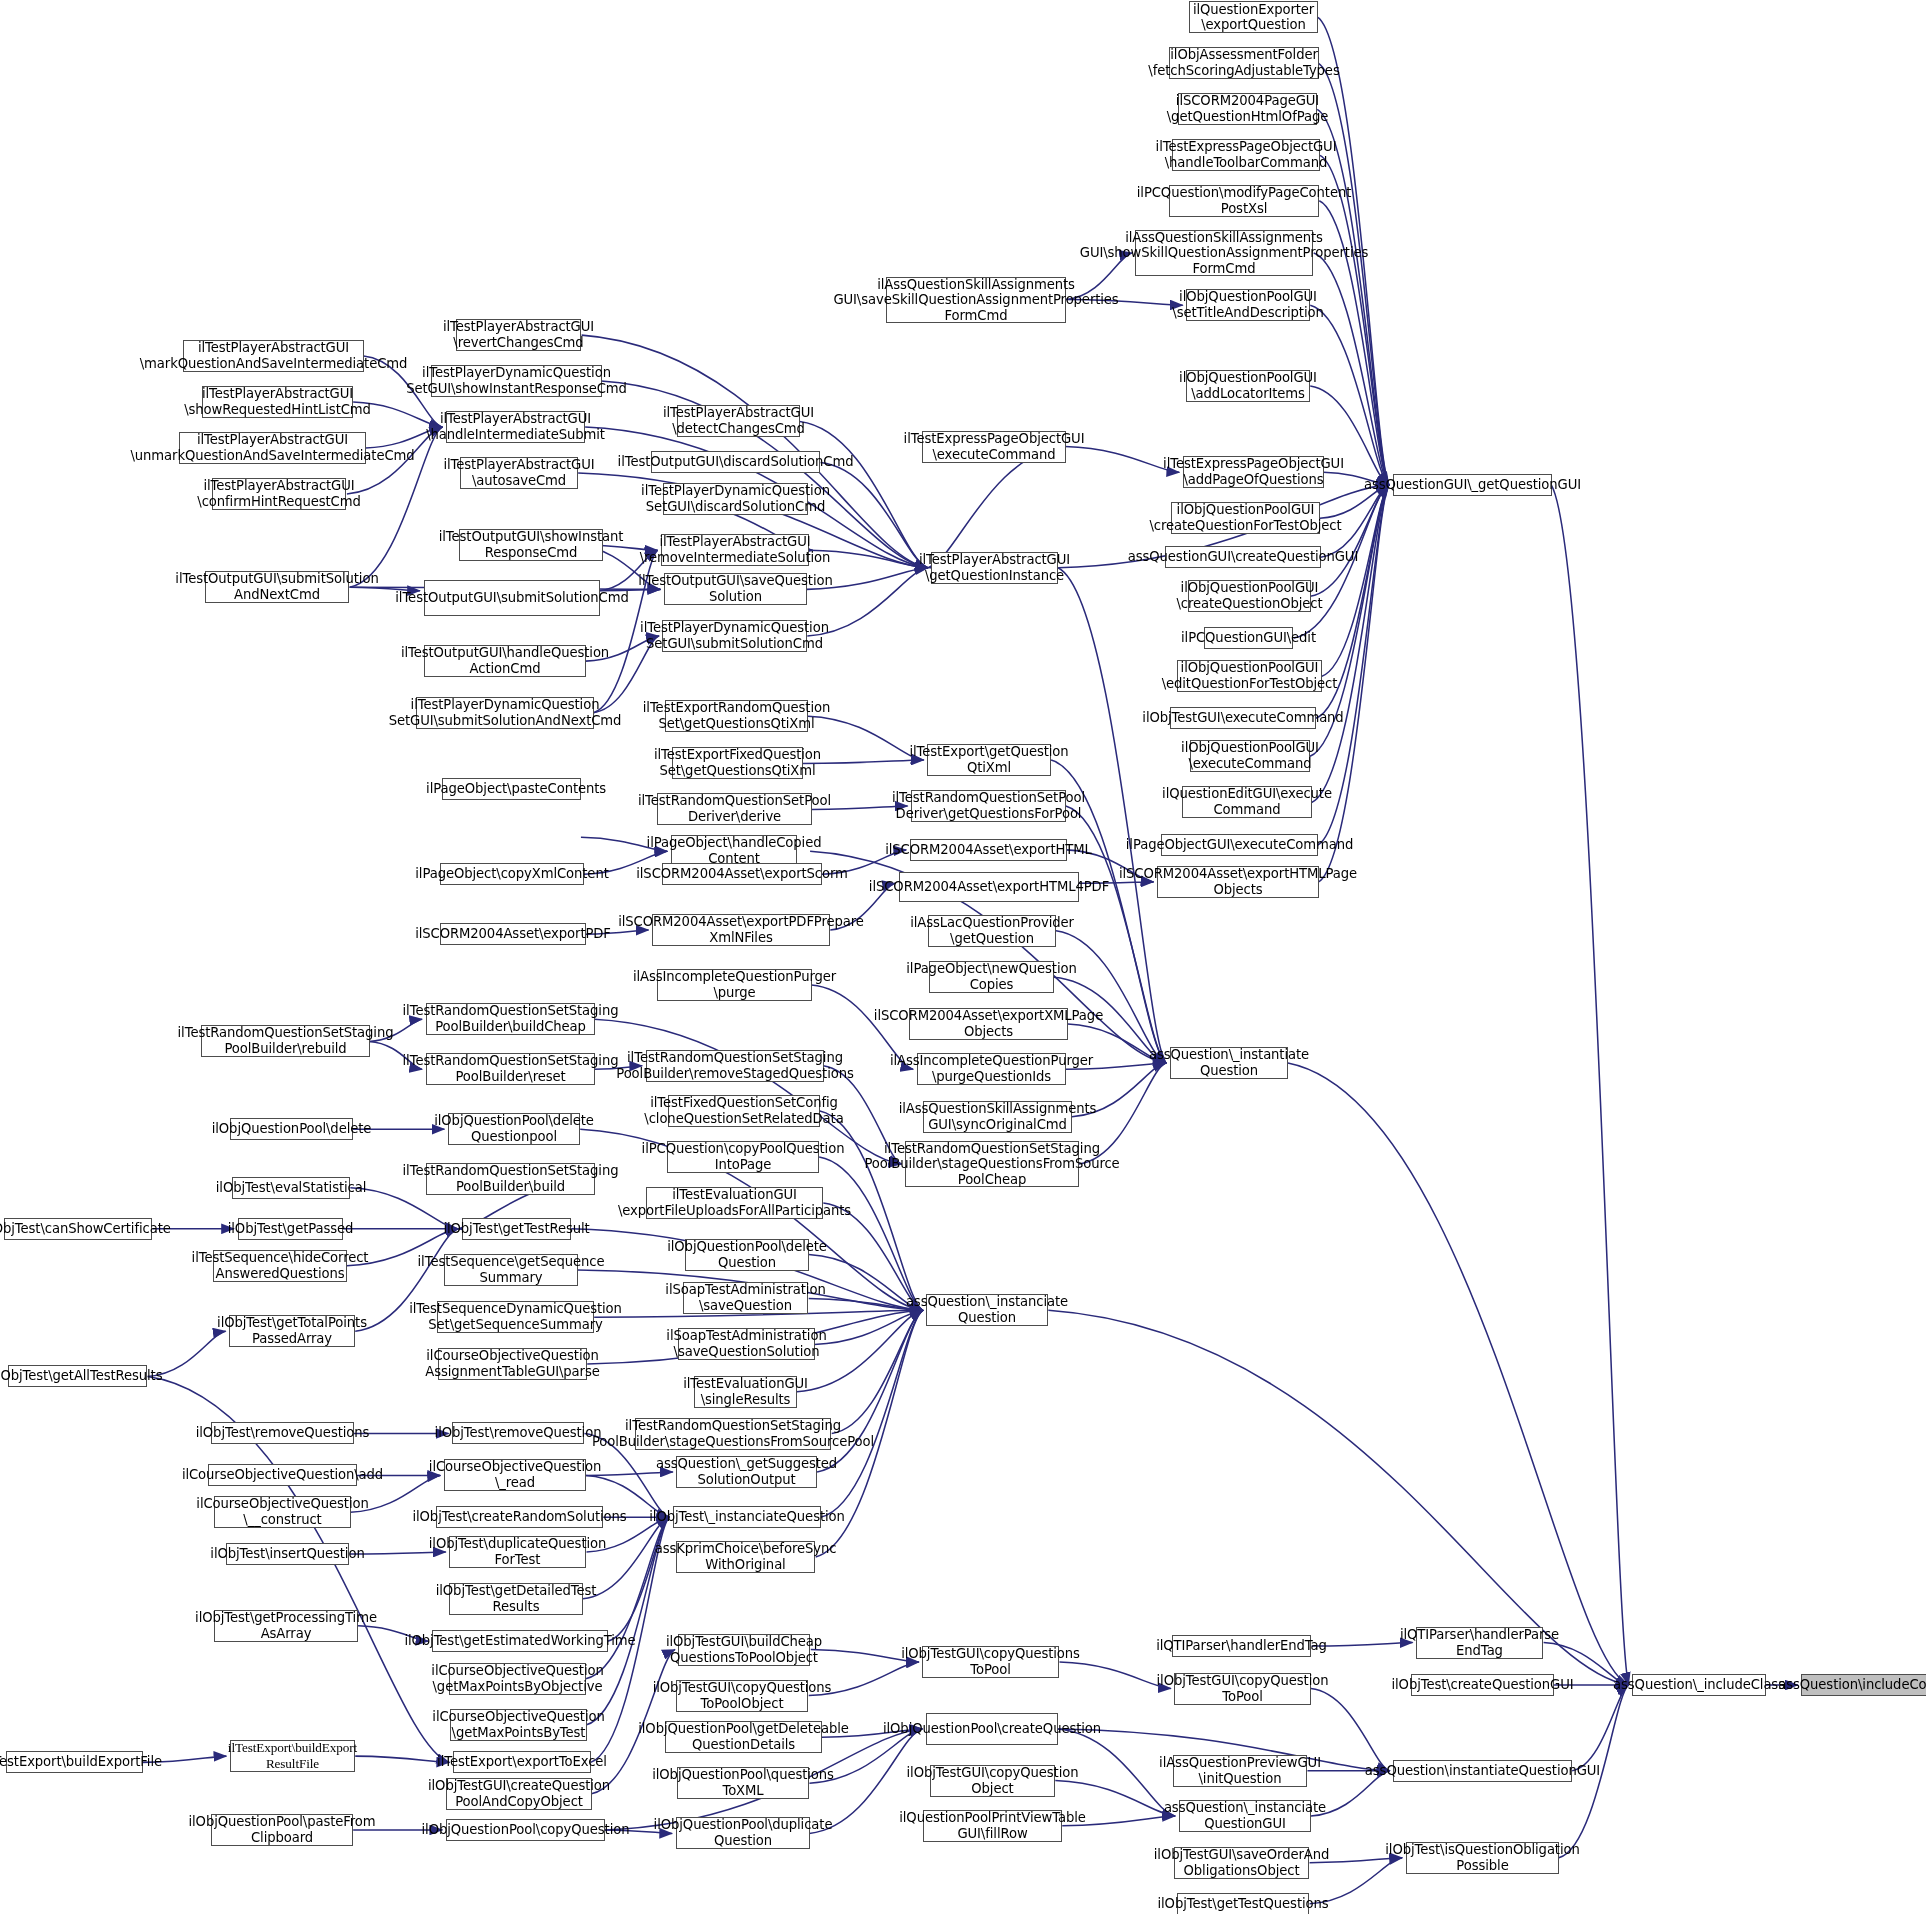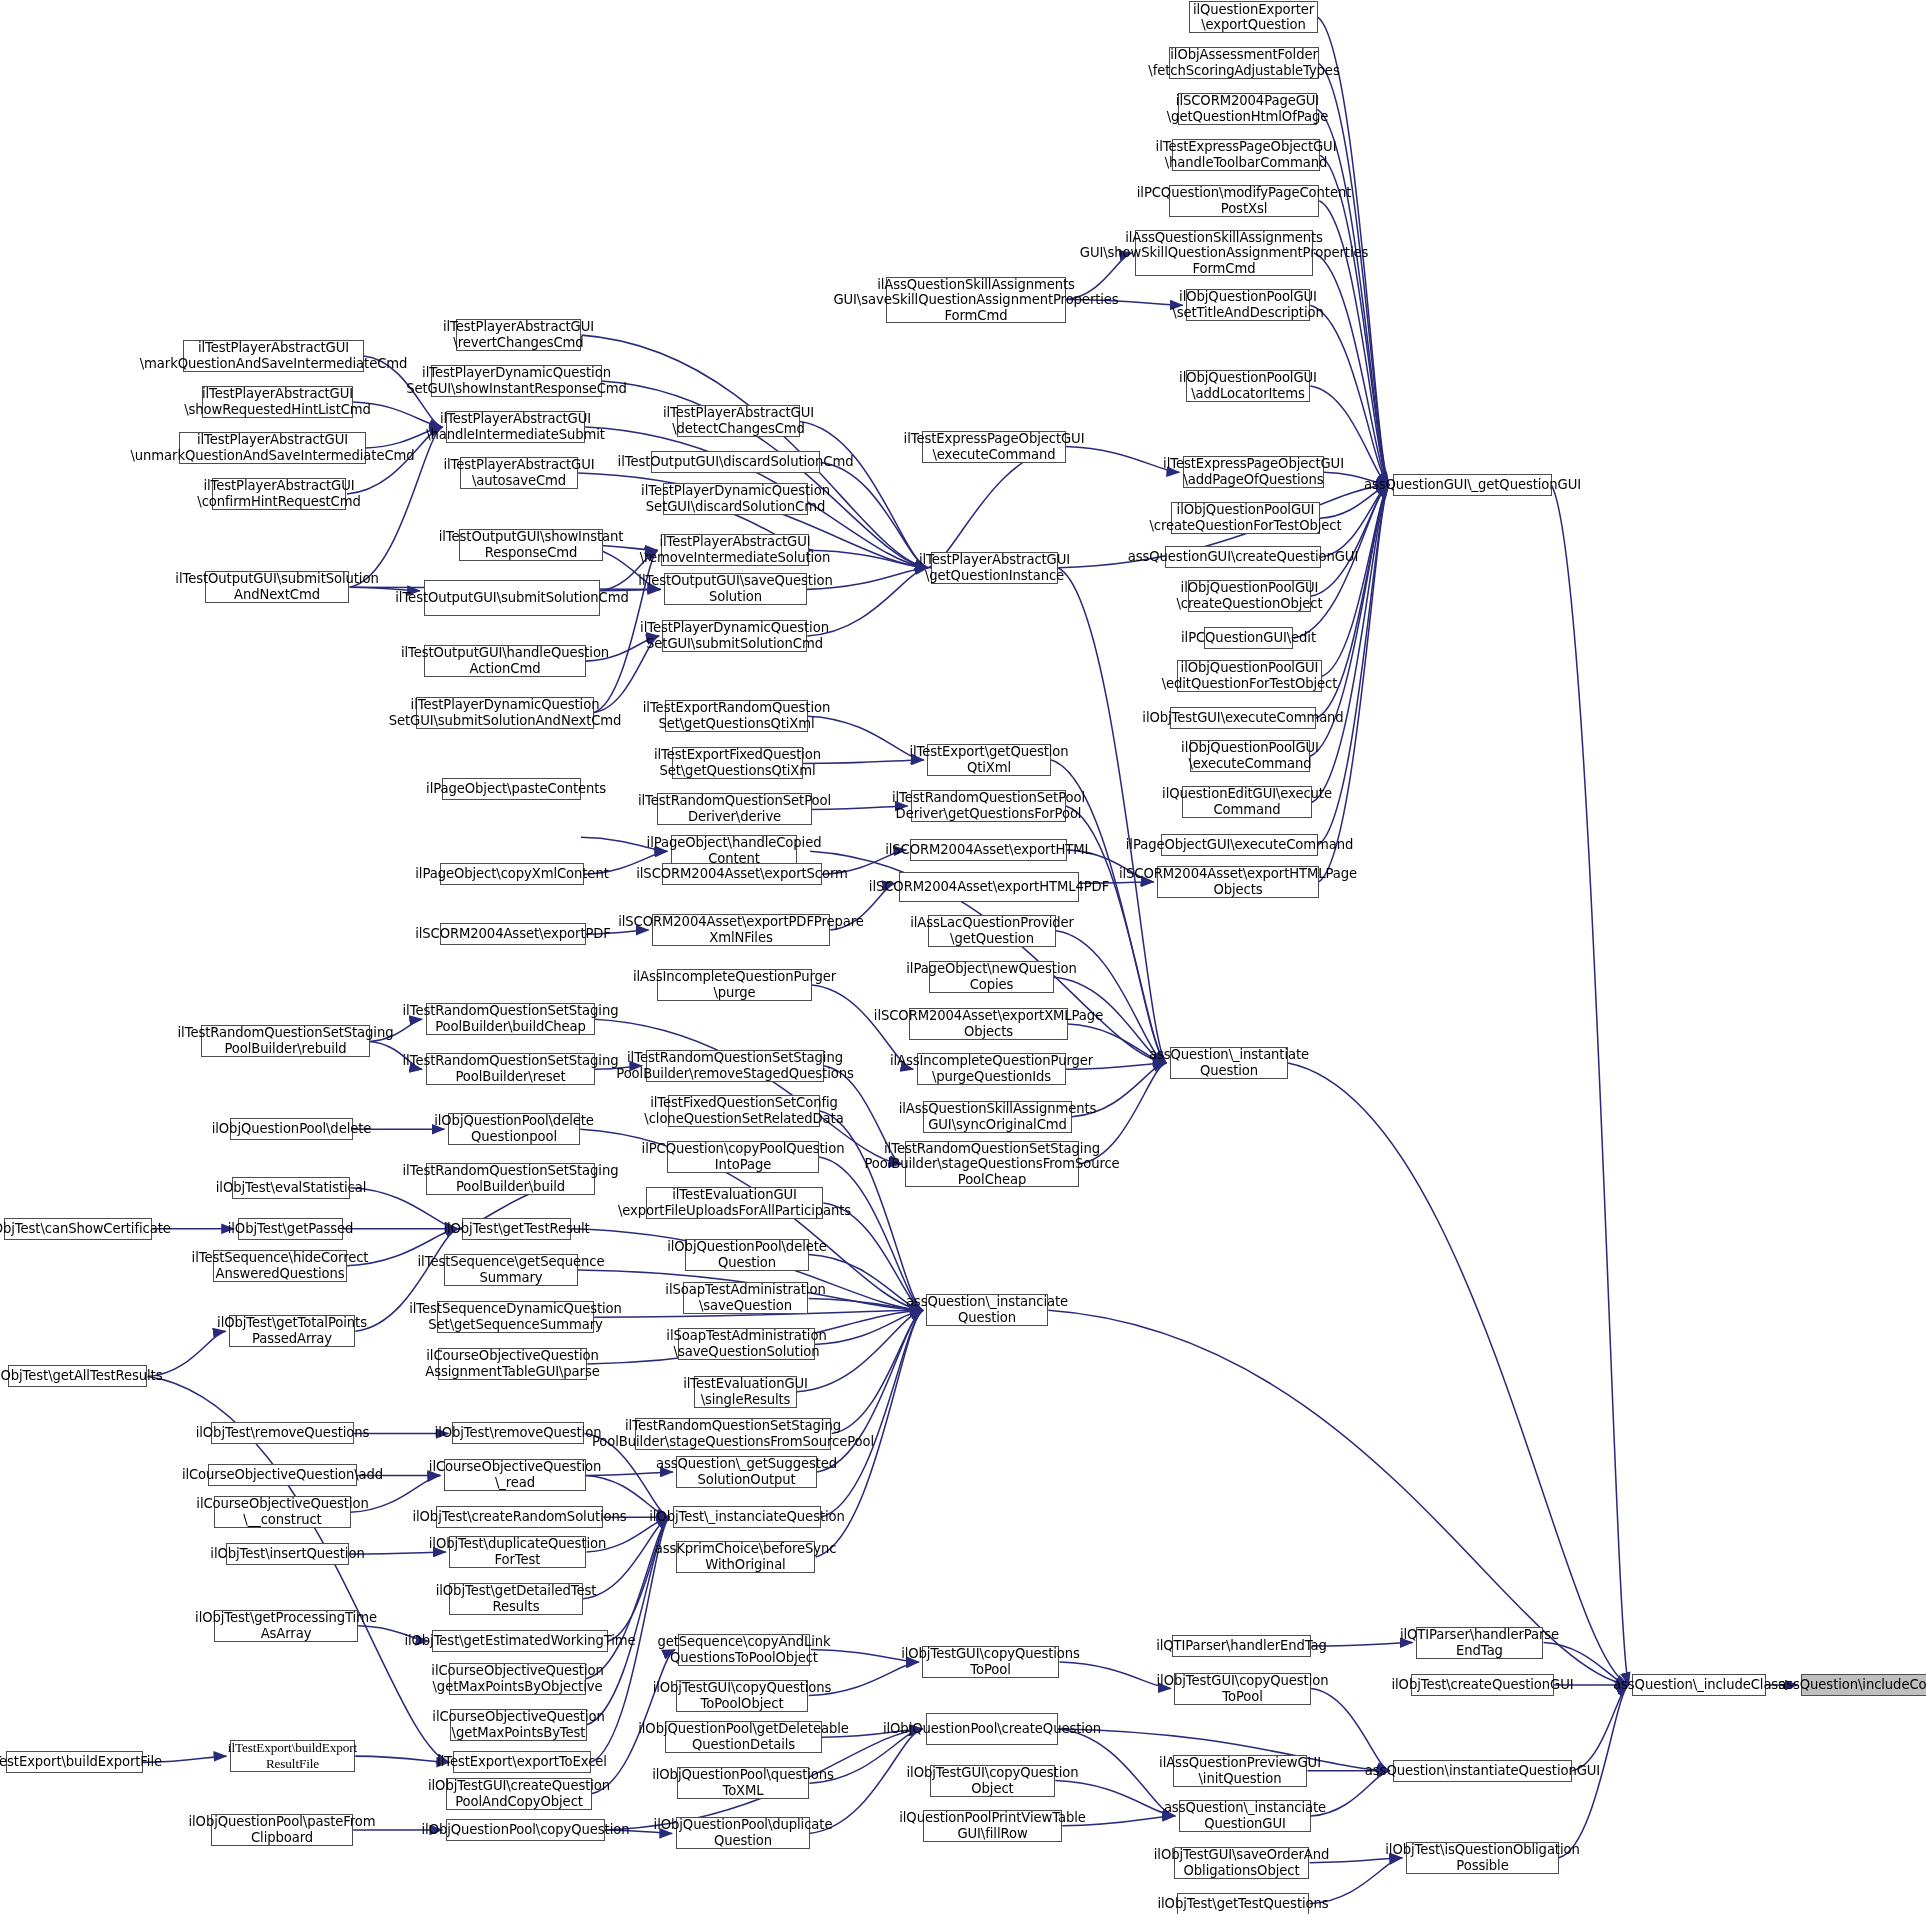--- a/index.html
+++ b/index.html
@@ -388,21 +388,21 @@
       <div class="node" style="left: 449px; top: 1663px; width: 137px; height: 32px;">ilCourseObjectiveQuestion
 \getMaxPointsByObjective</div>
       <div class="node" style="left: 450px; top: 1709px; width: 137px; height: 32px;">ilCourseObjectiveQuestion
 \getMaxPointsByTest</div>
       <div class="node" style="left: 230px; top: 1740px; width: 125px; height: 32px; font-family: Liberation Serif, serif;">ilTestExport\buildExport
 ResultFile</div>
       <div class="node" style="left: 5.6px; top: 1751px; width: 137px; height: 22px;">ilTestExport\buildExportFile</div>
       <div class="node" style="left: 453px; top: 1751px; width: 138px; height: 22px;">ilTestExport\exportToExcel</div>
       <div class="node" style="left: 446px; top: 1778px; width: 146px; height: 32px;">ilObjTestGUI\createQuestion
 PoolAndCopyObject</div>
-      <div class="node" style="left: 678px; top: 1634px; width: 132px; height: 32px;">getSequence\copyAndLink
+      <div class="node" style="left: 678px; top: 1634px; width: 132px; height: 32px;">ilObjTestGUI\buildCheap
 QuestionsToPoolObject</div>
       <div class="node" style="left: 922px; top: 1646px; width: 137px; height: 32px;">ilObjTestGUI\copyQuestions
 ToPool</div>
       <div class="node" style="left: 676px; top: 1680px; width: 132px; height: 32px;">ilObjTestGUI\copyQuestions
 ToPoolObject</div>
       <div class="node" style="left: 665px; top: 1721px; width: 157px; height: 32px;">ilObjQuestionPool\getDeleteable
 QuestionDetails</div>
       <div class="node" style="left: 926px; top: 1713px; width: 132px; height: 32px;">ilObjQuestionPool\createQuestion</div>
       <div class="node" style="left: 677px; top: 1767px; width: 132px; height: 32px;">ilObjQuestionPool\questions
 ToXML</div>

